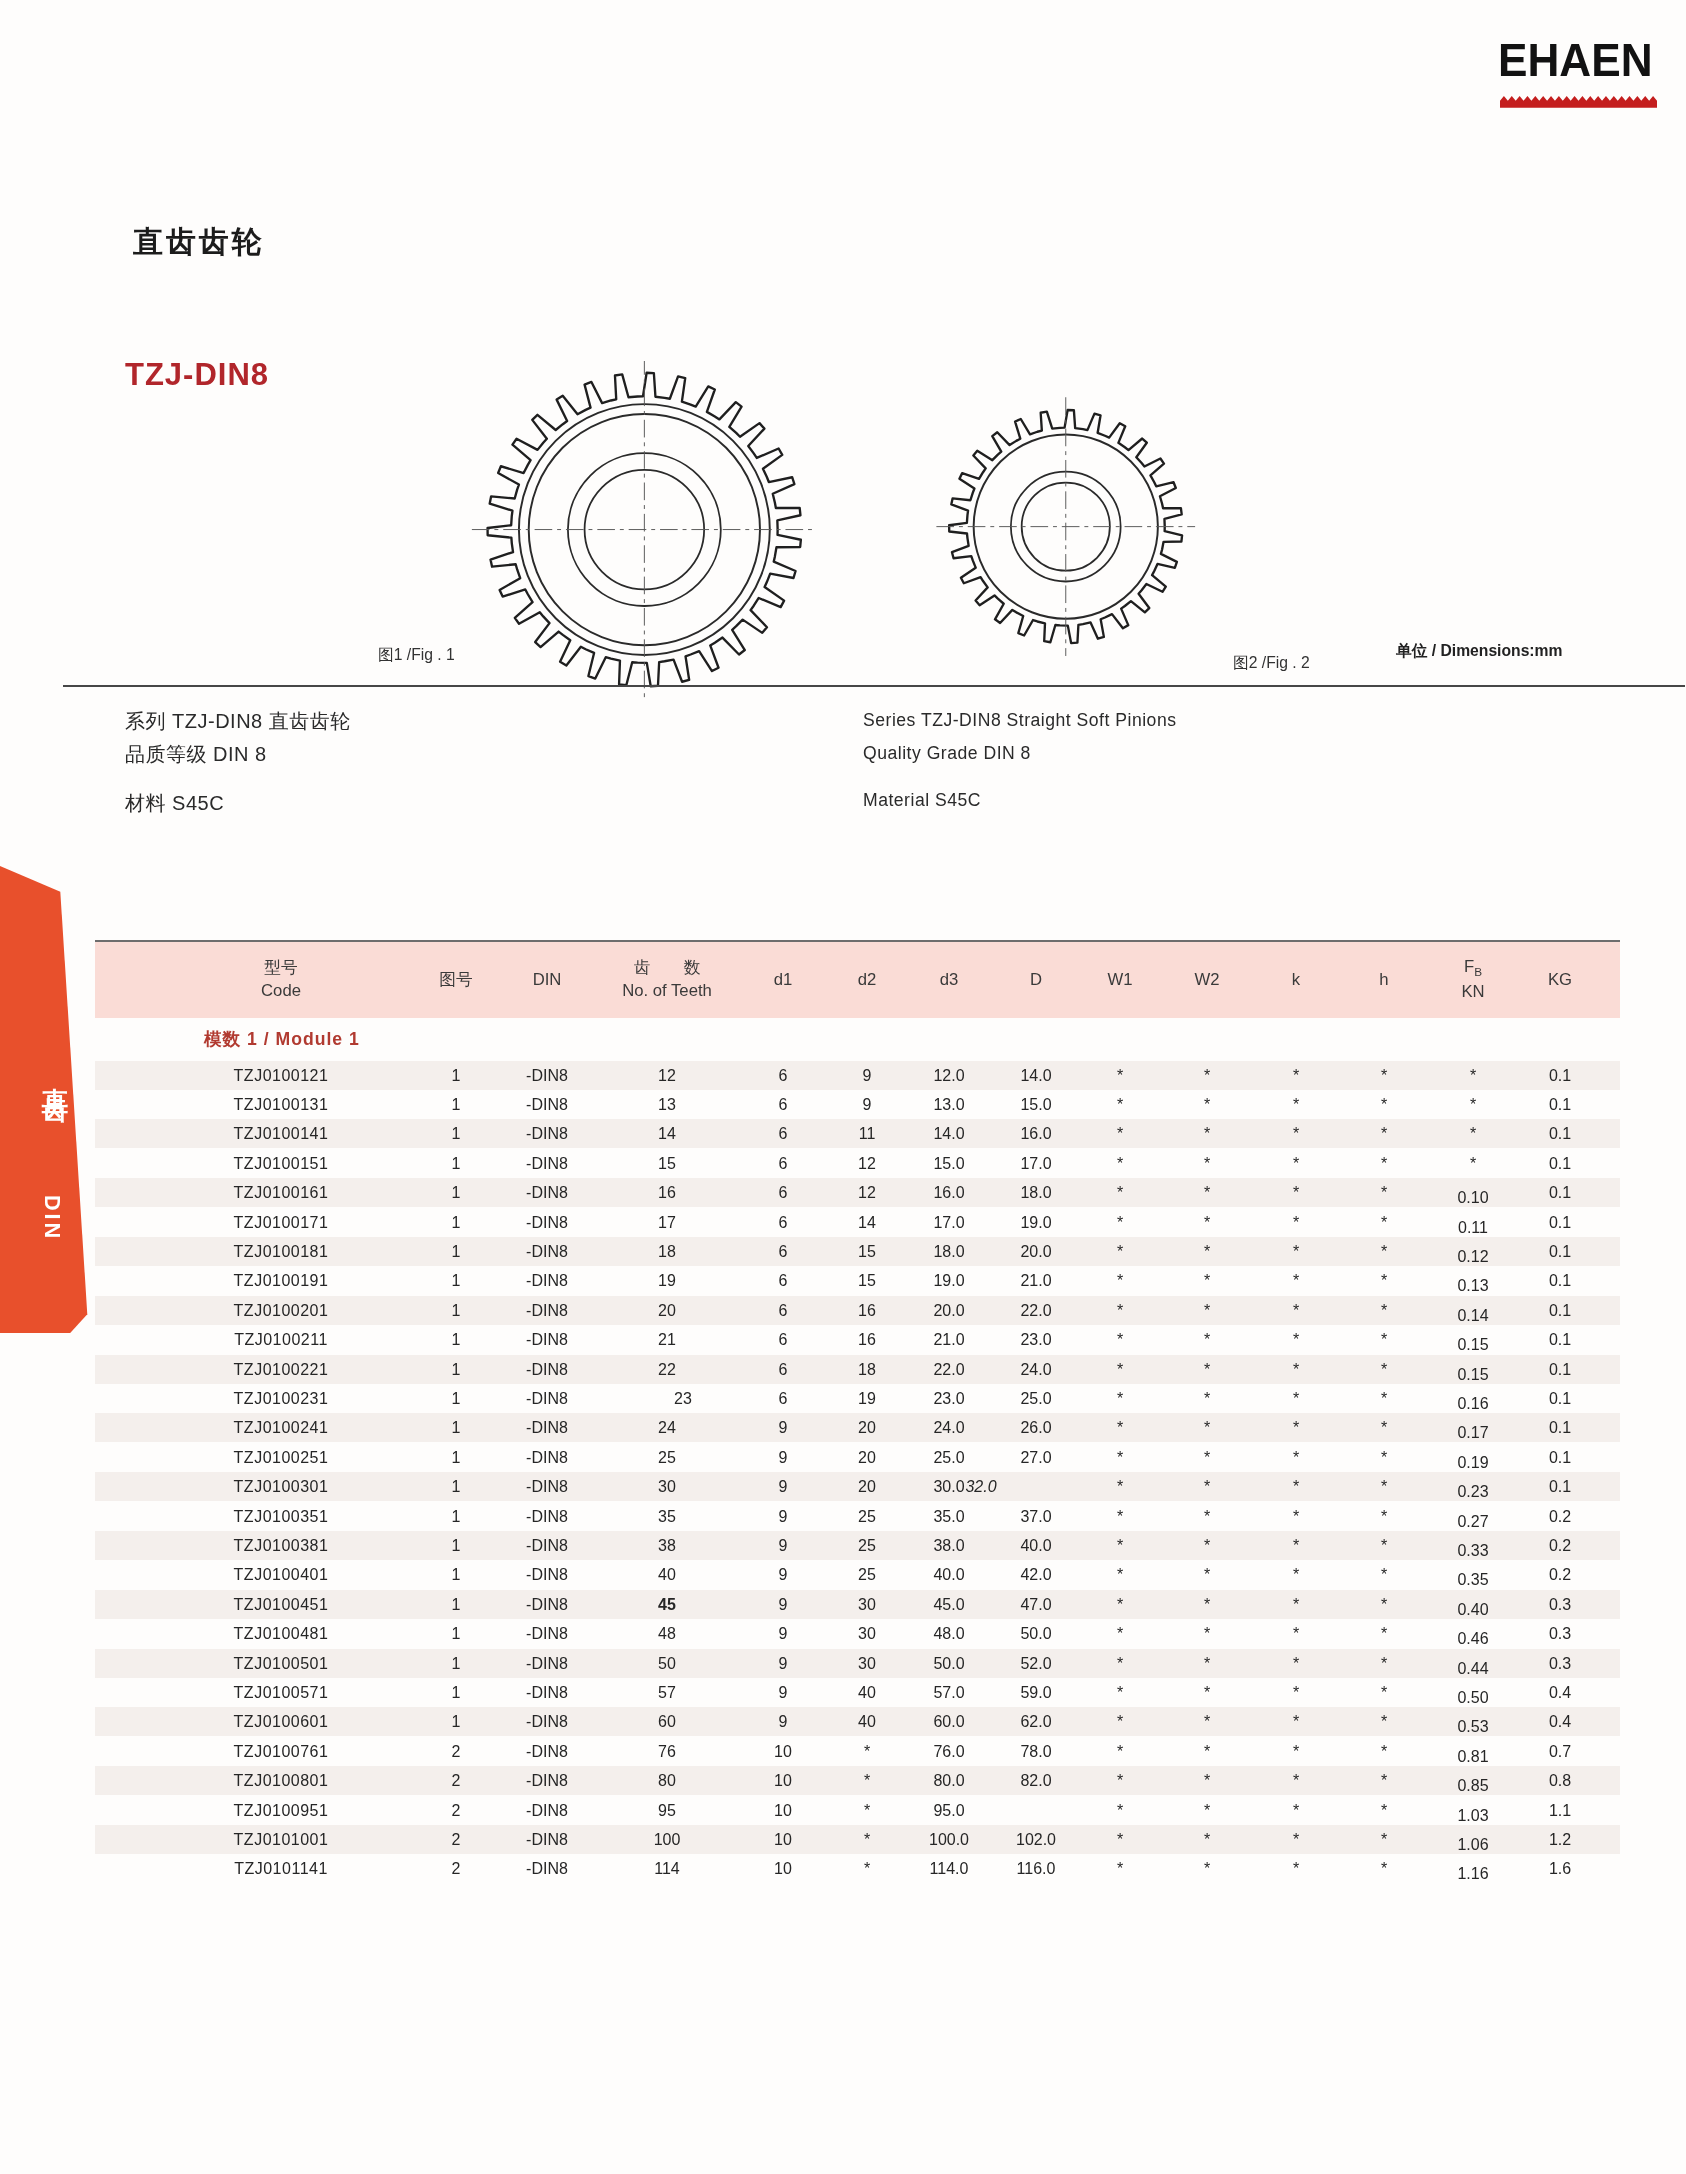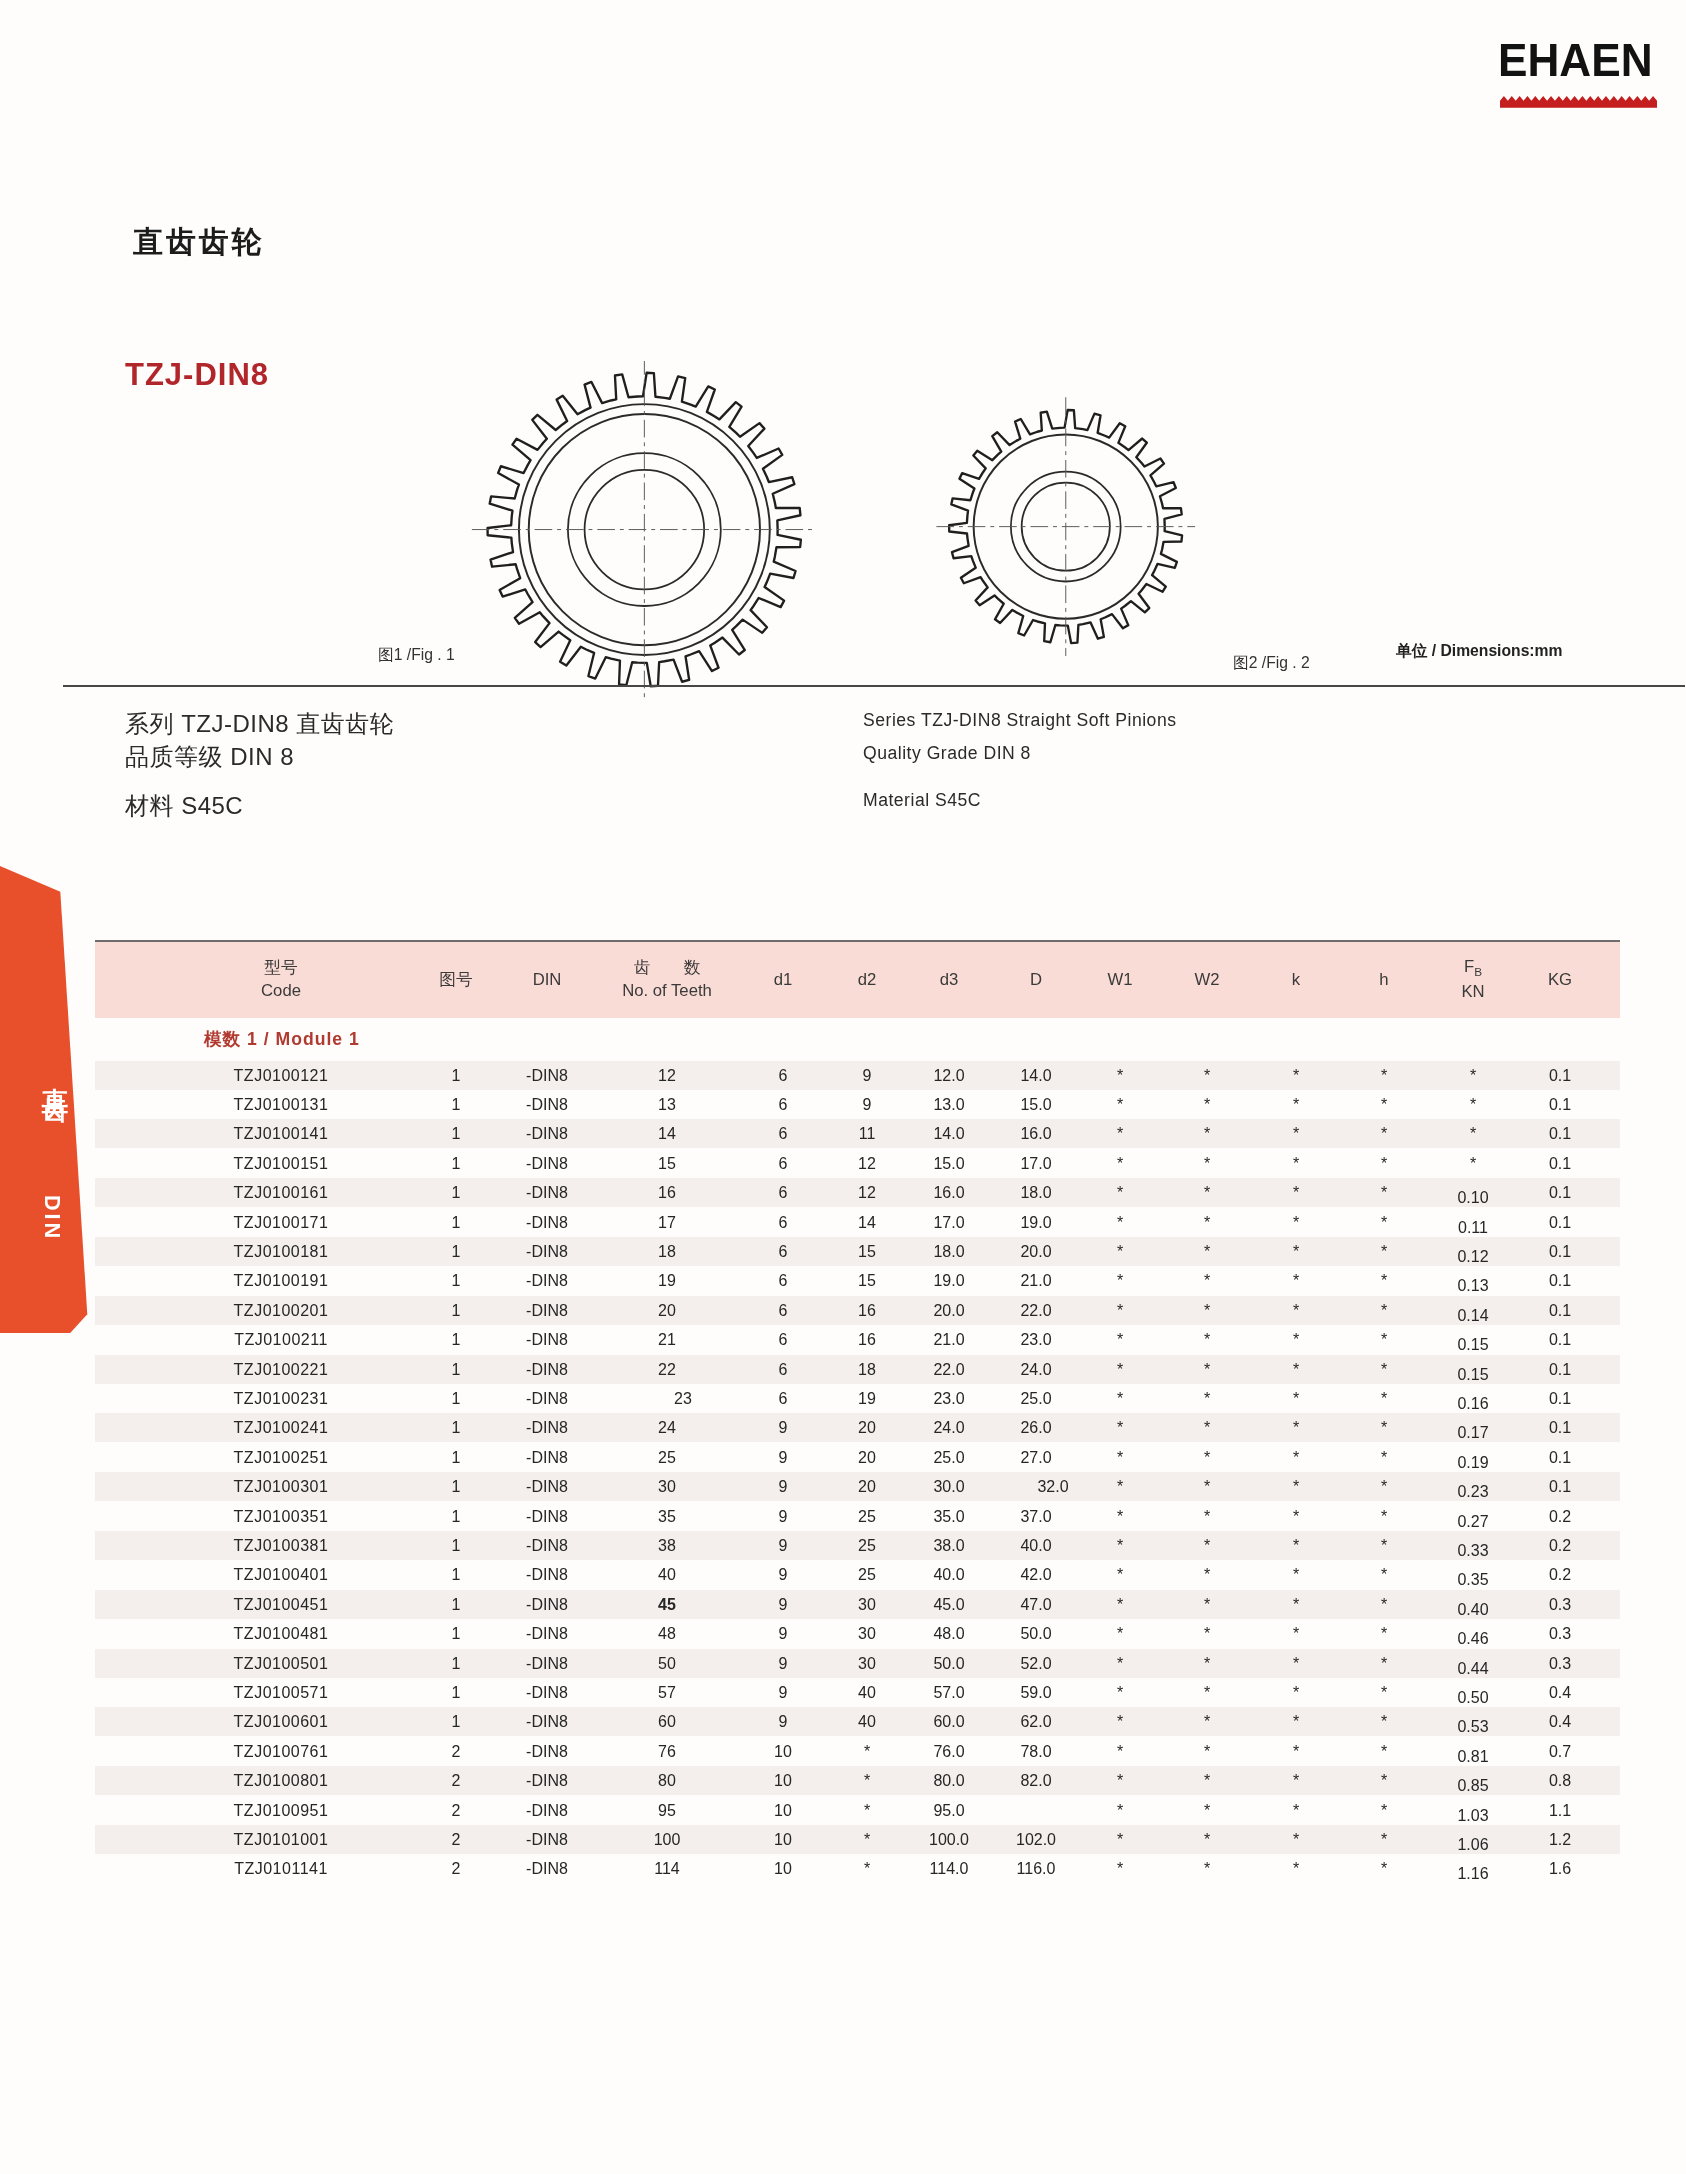--- a/index.html
+++ b/index.html
@@ -20,21 +20,21 @@
   
   #figures{position:absolute;left:412px;top:361px;width:843px;height:343px;}
   .caption{position:absolute;font-size:15.7px;color:#333;}
   #fig1-caption{left:378px;top:645px;}
   #fig2-caption{left:1233px;top:653px;}
   #units-label{position:absolute;left:1396px;top:641px;font-size:15.7px;font-weight:700;color:#222;}
 
   #rule{position:absolute;left:63px;top:685px;width:1622px;height:2px;background:#474747;}
 
   
-  .info-line{position:absolute;font-size:24px;color:#2a2a2a;letter-spacing:0.5px;}
+  .info-line{position:absolute;font-size:20px;color:#2a2a2a;letter-spacing:0.5px;}
   #info-cn-0{left:125px;top:708px;}
   #info-cn-1{left:125px;top:741px;}
   #info-cn-2{left:125px;top:790px;}
   #info-en-0{left:863px;top:710px;font-size:17.6px;}
   #info-en-1{left:863px;top:743px;font-size:17.6px;}
   #info-en-2{left:863px;top:790px;font-size:17.6px;}
 
   
   #sidebar{position:absolute;left:0;top:866px;width:90px;height:467px;background:#e8502c;
            clip-path:polygon(0% 0%, 67% 5.5%, 97% 96%, 78% 100%, 0% 100%);}
@@ -356,21 +356,21 @@
         <span class="tcell" style="left: 1465px;">0.1</span>
       </div>
       <div class="trow alt" style="top: 1472px;">
         <span class="tcell codecell" style="left: 186px;">TZJ0100301</span>
         <span class="tcell" style="left: 361px;">1</span>
         <span class="tcell" style="left: 452px;">-DIN8</span>
         <span class="tcell" style="left: 572px;">30</span>
         <span class="tcell" style="left: 688px;">9</span>
         <span class="tcell" style="left: 772px;">20</span>
         <span class="tcell" style="left: 854px;">30.0</span>
-        <span class="tcell" style="left: 958px;">32.0</span>
+        <span class="tcell" style="left: 886px; font-style: italic;">32.0</span>
         <span class="tcell" style="left: 1025px;">*</span>
         <span class="tcell" style="left: 1112px;">*</span>
         <span class="tcell" style="left: 1201px;">*</span>
         <span class="tcell" style="left: 1289px;">*</span>
         <span class="tcell fbnum" style="left: 1378px;">0.23</span>
         <span class="tcell" style="left: 1465px;">0.1</span>
       </div>
       <div class="trow" style="top: 1502px;">
         <span class="tcell codecell" style="left: 186px;">TZJ0100351</span>
         <span class="tcell" style="left: 361px;">1</span>

